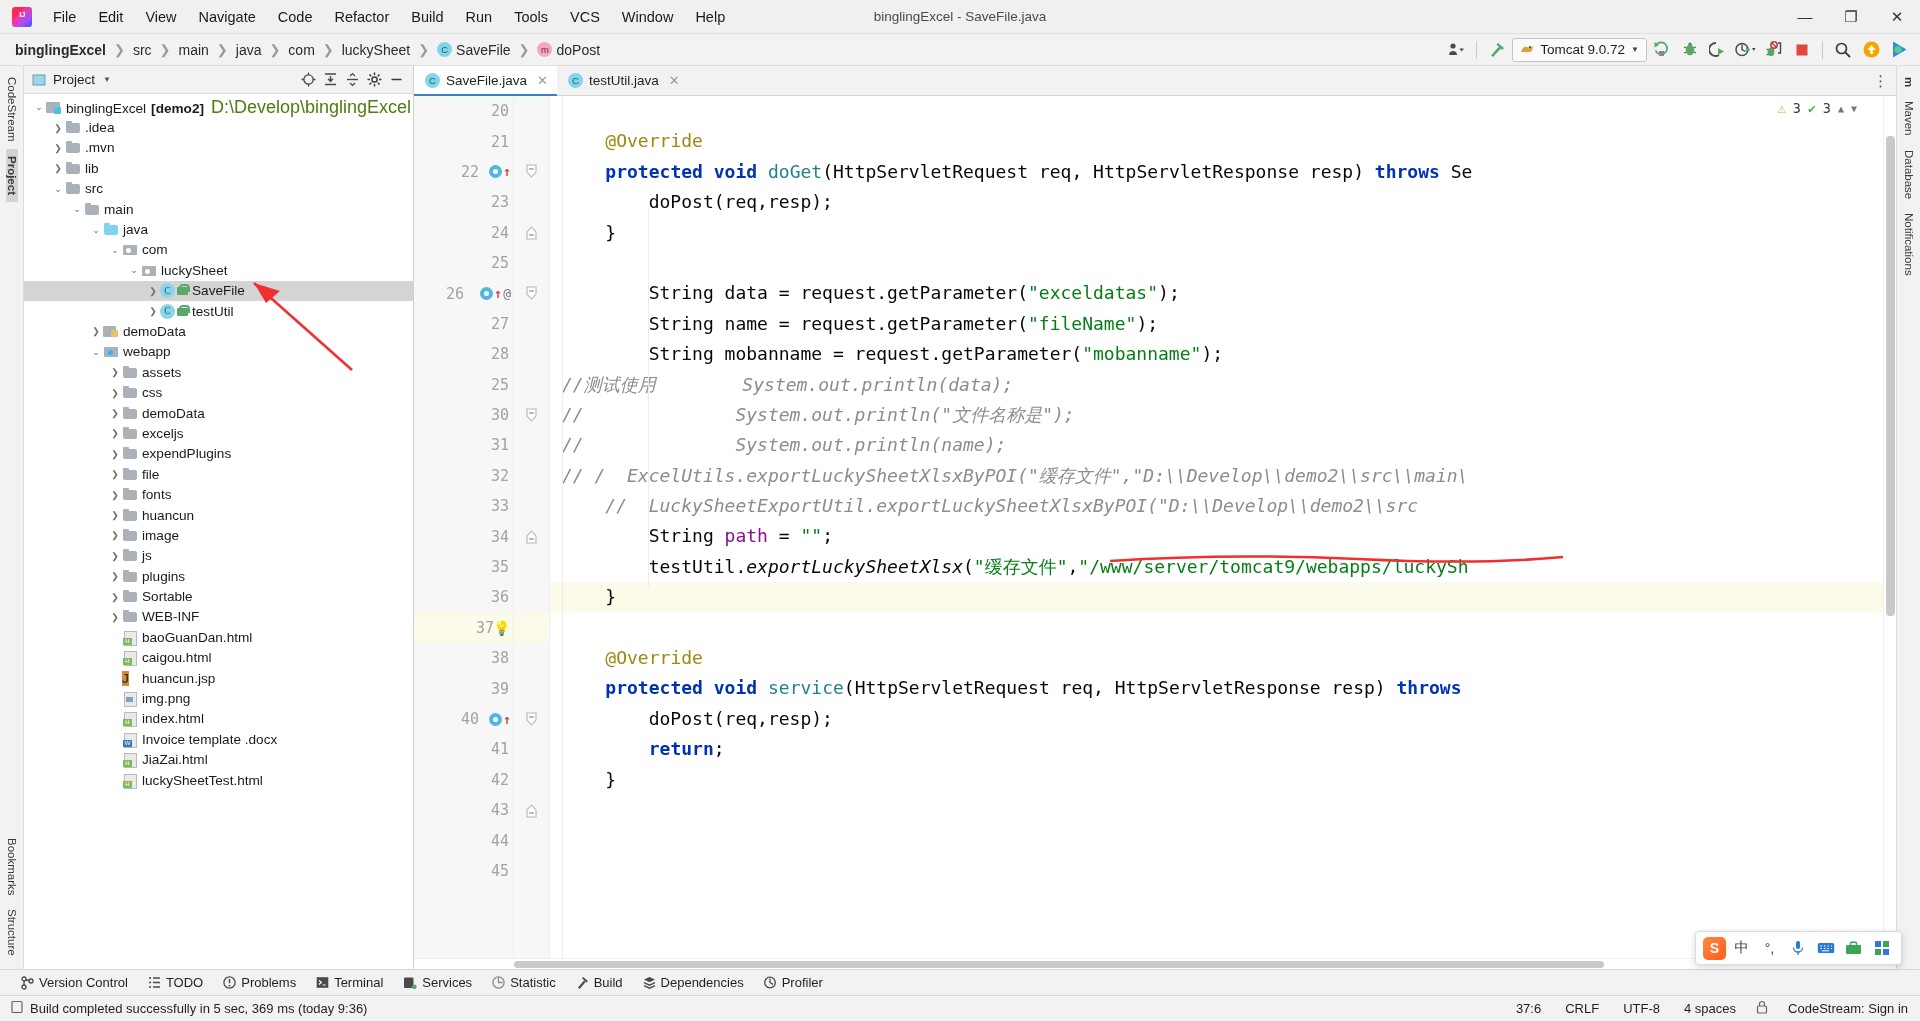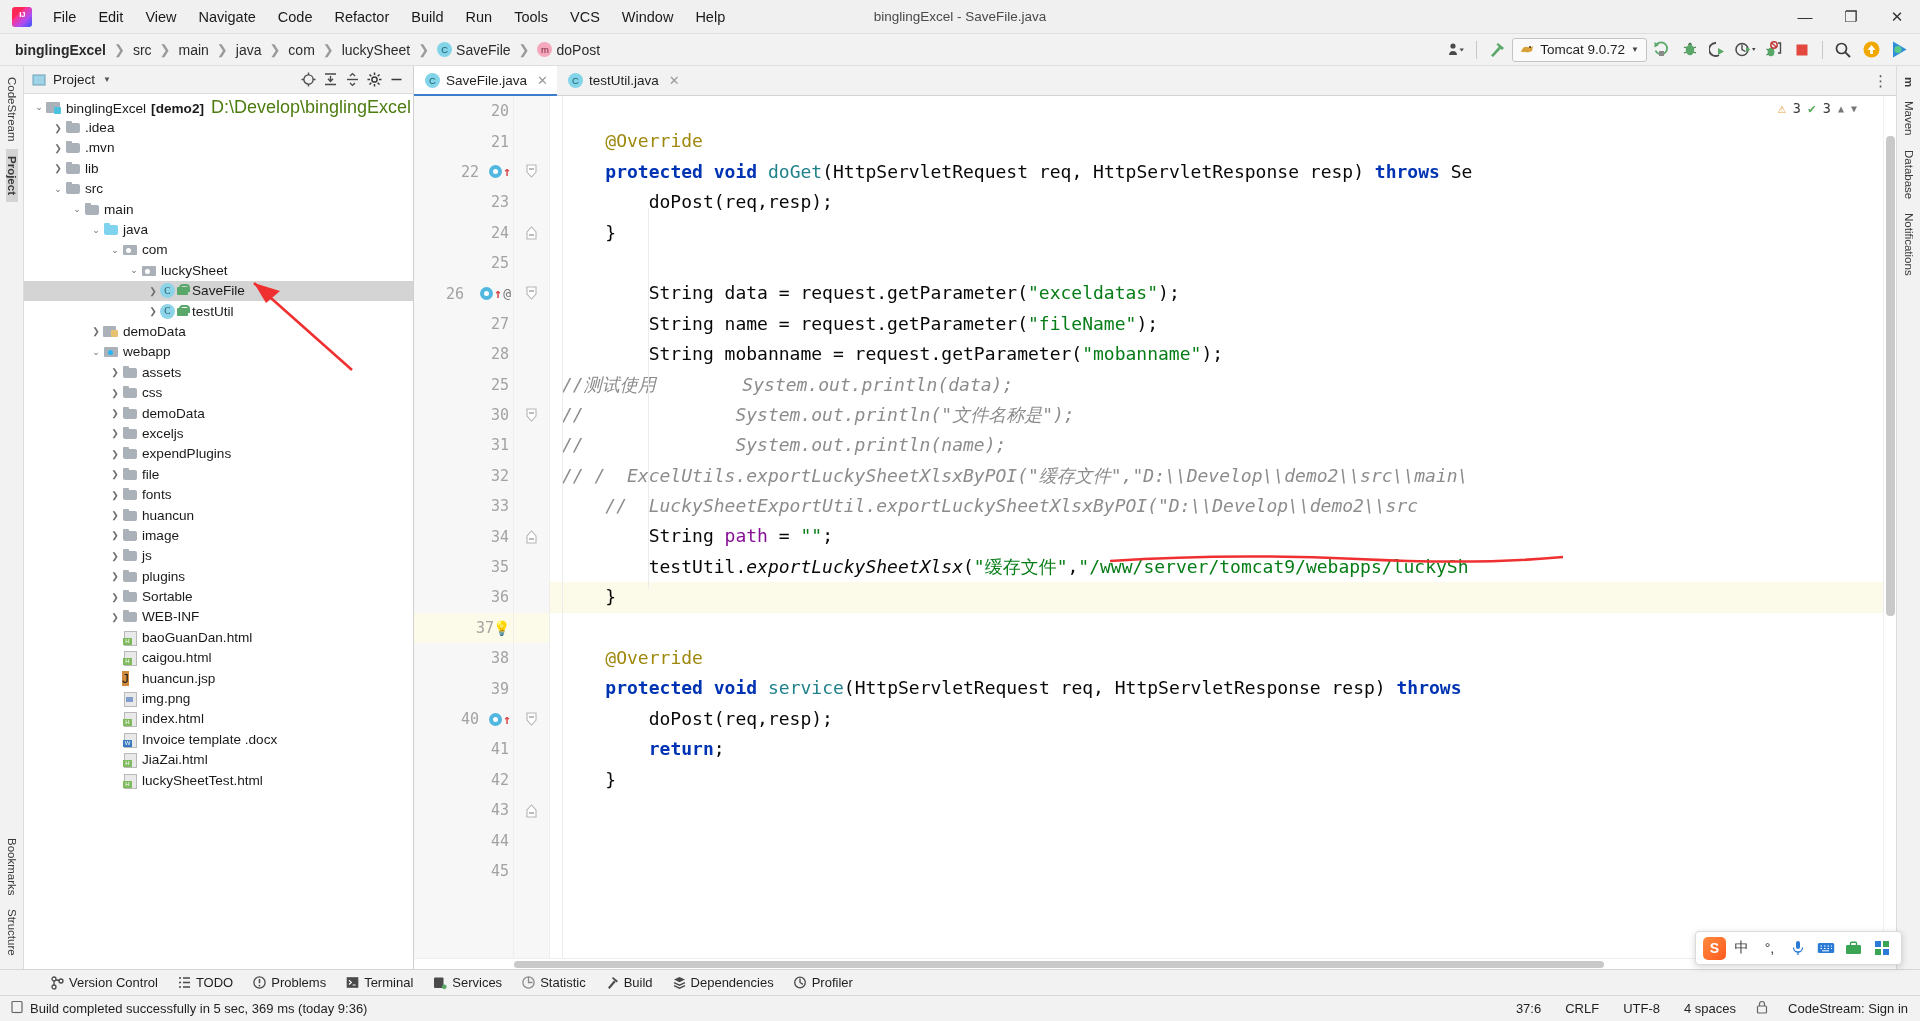--- a/index.html
+++ b/index.html
@@ -264,21 +264,21 @@
 
   
   .rrail {
     width: 24px; background: #f2f2f2; border-left: 1px solid #dcdcdc; flex: none;
     display: flex; flex-direction: column; align-items: center; padding-top: 4px;
   }
 
   
   .toolwin {
     height: 26px; background: #f2f2f2; border-top: 1px solid #d6d6d6;
-    display: flex; align-items: center; padding-left: 42px; gap: 2px; flex: none;
+    display: flex; align-items: center; padding-left: 12px; gap: 2px; flex: none;
   }
   .tw-item {
     display: flex; align-items: center; gap: 5px; font-size: 13px; color: #1f1f1f;
     padding: 3px 9px; cursor: default; border-radius: 3px; white-space: nowrap;
   }
   .statusbar {
     height: 26px; background: #f2f2f2; border-top: 1px solid #d6d6d6;
     display: flex; align-items: center; padding: 0 8px 0 10px; flex: none;
     font-size: 13px; color: #1f1f1f; gap: 6px;
   }

